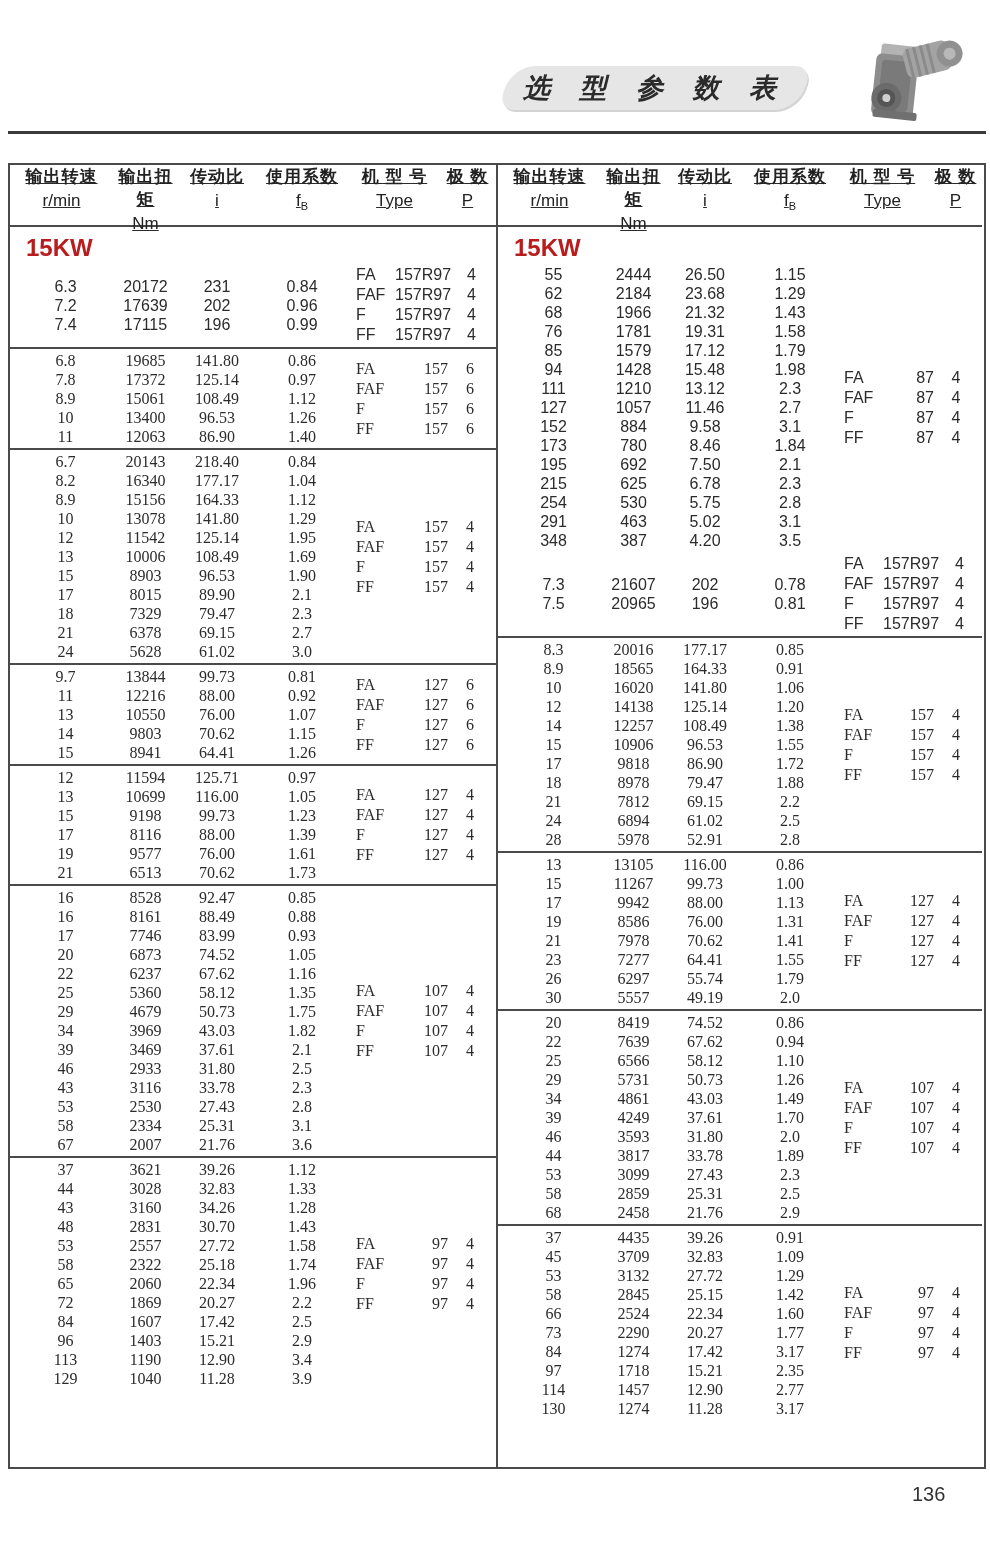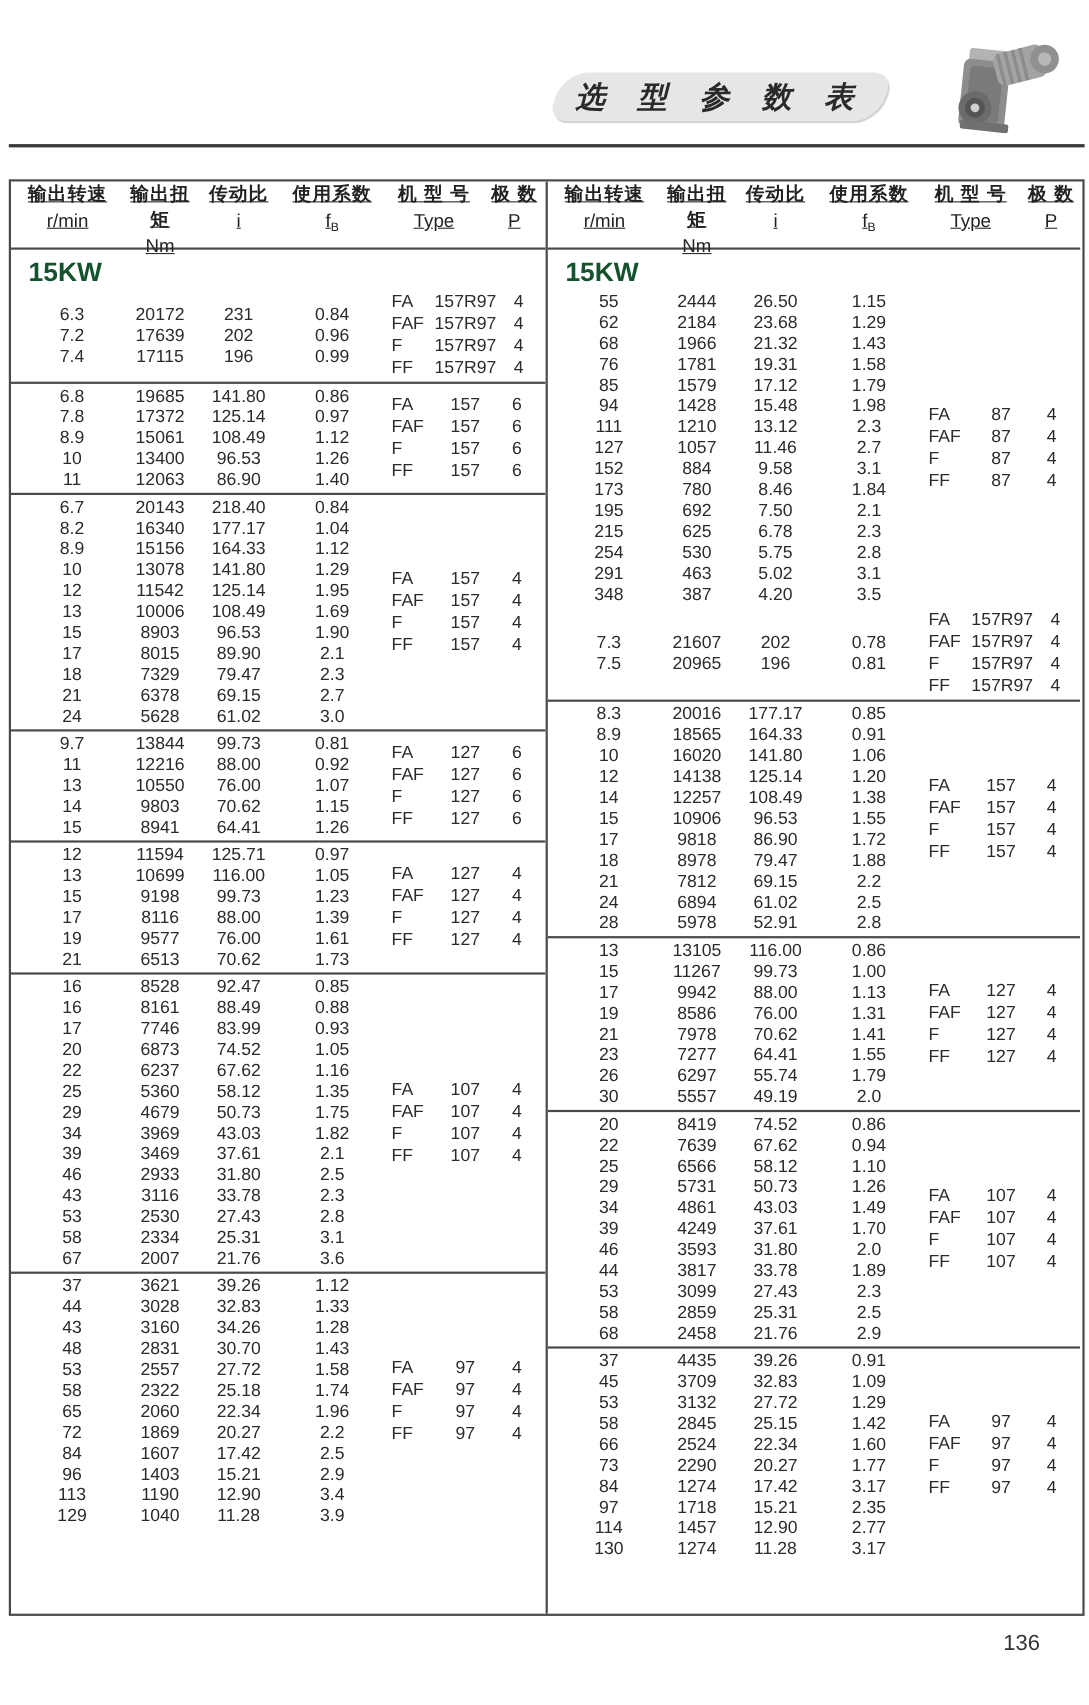--- a/index.html
+++ b/index.html
@@ -28,34 +28,34 @@
 
   .col-header { height:62px; border-bottom:2px solid #4a4a4a; display:flex; align-items:flex-start;text-decoration:underline; }
   .hcell { display:flex; flex-direction:column; justify-content:center; text-align:center; row-gap:3px; }
   .hzh { font-size:17px; font-weight:bold; color:#222; letter-spacing:1px; }
   .hen { font-size:17px; color:#222; }
   .hen sub { font-size:11px; }
   .w1{width:103px}.w2{width:65px}.w3{width:78px}.w4{width:92px}.w5{width:93px}.w6{width:53px}
 
   .col-body { height:1240px; overflow:hidden; }
 
-  .sec-title { font-size:24px; font-weight:bold; color:#14532d;
+  .sec-title { font-size:24px; font-weight:bold; color:#b91c1c;
                padding:7px 0 2px 16px; height:36px; }
-  .divided { border-top:2px solid #4a4a4a; }
+  .divided { border-top:2px solid #4a4a4a;font-family:Liberation Serif, serif; }
 
   .block { display:flex; align-items:center; padding:2px 0; }
   .rows { width:338px; padding-left:8px; }
   .row { display:flex; line-height:19px; font-size:16px; }
   .c { text-align:center; }
   .c0{width:95px}.c1{width:65px}.c2{width:78px}.c3{width:92px}
 
   .types { width:148px; }
   .trow { display:flex; line-height:20px; font-size:16px; padding-left:8px; }
   .tprefix { width:42px; text-align:left; }
-  .tmodel { flex:1; text-align:center; }
+  .tmodel { flex:1; text-align:right; }
   .tp { width:44px; text-align:center; margin-right:4px; }
 
   .page-num { position:absolute; left:912px; top:1483px; font-size:20px; color:#333; }
 </style>
 </head>
 <body>
 
 <div class="banner">
   <div class="banner-text">选 型 参 数 表</div>
 </div>

